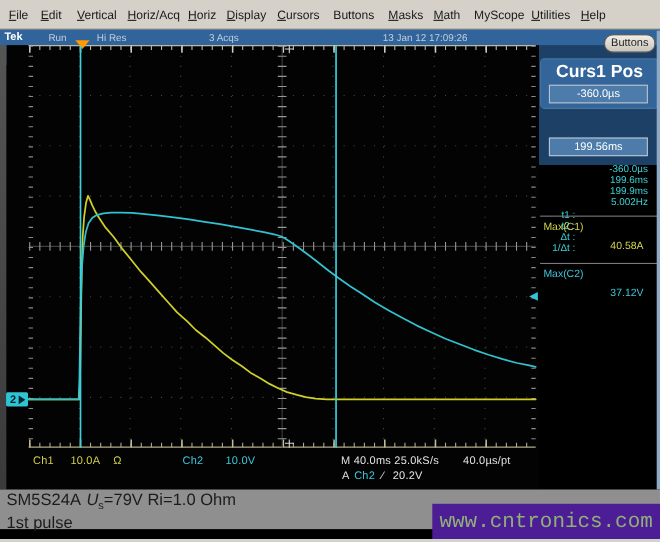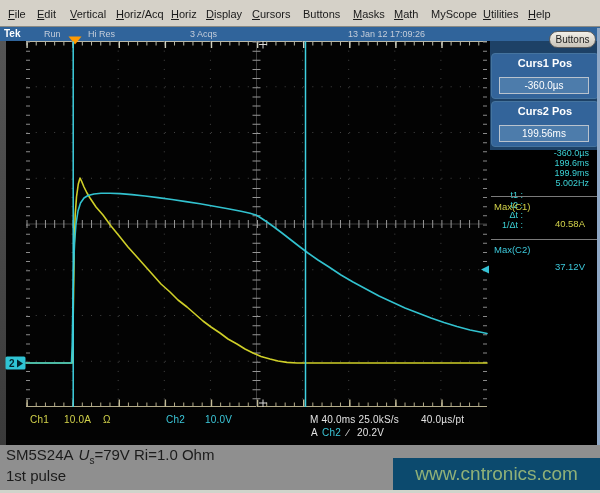--- a/index.html
+++ b/index.html
@@ -30,39 +30,39 @@
 
   
   .sb-navy { position:absolute; left:490px; top:41px; width:110px; height:109px; background:#1d4166; }
   .sb-black { position:absolute; left:490px; top:150px; width:110px; height:295px; background:#000; }
   .edge-strip { position:absolute; left:597px; top:28px; width:3px; height:417px; background:#8fa8c6; }
   .pill { position:absolute; left:549px; top:31px; width:47px; height:17px; border-radius:9px;
           background:linear-gradient(#f2efe8,#c8c3b8); border:1px solid #5c5c5c;
           font-size:10px; color:#222; text-align:center; line-height:15px; }
   .panel { position:absolute; left:491px; width:108px; height:46px; background:#33649a;
            border-radius:4px; border:1px solid #45749f; }
-  .panel .ttl { display:block; text-align:center; margin-top:3px; font-size:11px;
+  .panel .ttl { display:block; text-align:center; margin-top:3px; font-size:16px;
                 font-weight:bold; color:#fff; }
   .vbox { position:absolute; left:499px; width:90px; height:17px; background:#4d7cab;
           border:1px solid #b9c3ce; font-size:10px; color:#fff; text-align:center; line-height:15px; }
   .crow { position:absolute; left:490px; width:106px; height:10px; font-size:9px; color:#3cd2d6; }
   .crow .lbl { position:absolute; right:73px;margin-top:42px; }
   .crow .val { position:absolute; right:7px; }
   .divider { position:absolute; left:491px; width:108px; height:1px; background:#7a7a7a; }
   .mrow { position:absolute; left:490px; width:106px; height:11px; font-size:9.5px; }
   .mrow .lbl { position:absolute; left:4px; }
   .mrow .val { position:absolute; right:11px;margin-top:17px; }
 
   
-  .caption { position:absolute; left:0; top:445px; width:600px; height:48px; background:#8f8f8f; }
+  .caption { position:absolute; left:0; top:445px; width:600px; height:36px; background:#8f8f8f; }
   .cap-line { position:absolute; left:6px; font-size:15px; color:#1b1b1b; }
   .cap-line .u { font-style:italic; margin-left:5px; }
   .cap-line sub { font-size:10px; }
-  .wm-box { position:absolute; left:393px; top:13px; width:207px; height:32px; background:#0c4a6e;
-            display:flex; align-items:center; justify-content:center; }
+  .wm-box { position:absolute; left:393px; top:13px; width:207px; height:32px; background:#4c1d95;
+            display:flex; align-items:center; justify-content:center;font-family:Liberation Mono, monospace; }
   .wm-text { font-size:19px; color:#8fb078; }
   .bot-strip { position:absolute; left:0; top:45px; width:600px; height:3px; background:#d0d4cb; }
 </style>
 </head>
 <body>
 
 <div id="app">
 
   <div class="menubar">
     <span class="mi" style="left:8px">File</span>
@@ -169,23 +169,20 @@
   <span class="ro wht" style="left:347px; top:427px">∕</span>
   <span class="ro wht" style="left:357px; top:427px">20.2V</span>
 
   <div class="pill">Buttons</div>
 
   <div class="panel" style="top:53px">
     <span class="ttl">Curs1 Pos</span>
   </div>
   <div class="vbox" style="top:77px">-360.0µs</div>
 
-  <div class="panel" style="top:101px">
-    <span class="ttl">Curs2 Pos</span>
-  </div>
   <div class="vbox" style="top:125px">199.56ms</div>
 
   <div class="crow" style="top:148px">
     <span class="lbl">t1 :</span>
     <span class="val">-360.0µs</span>
   </div>
   <div class="crow" style="top:158px">
     <span class="lbl">t2 :</span>
     <span class="val">199.6ms</span>
   </div>

